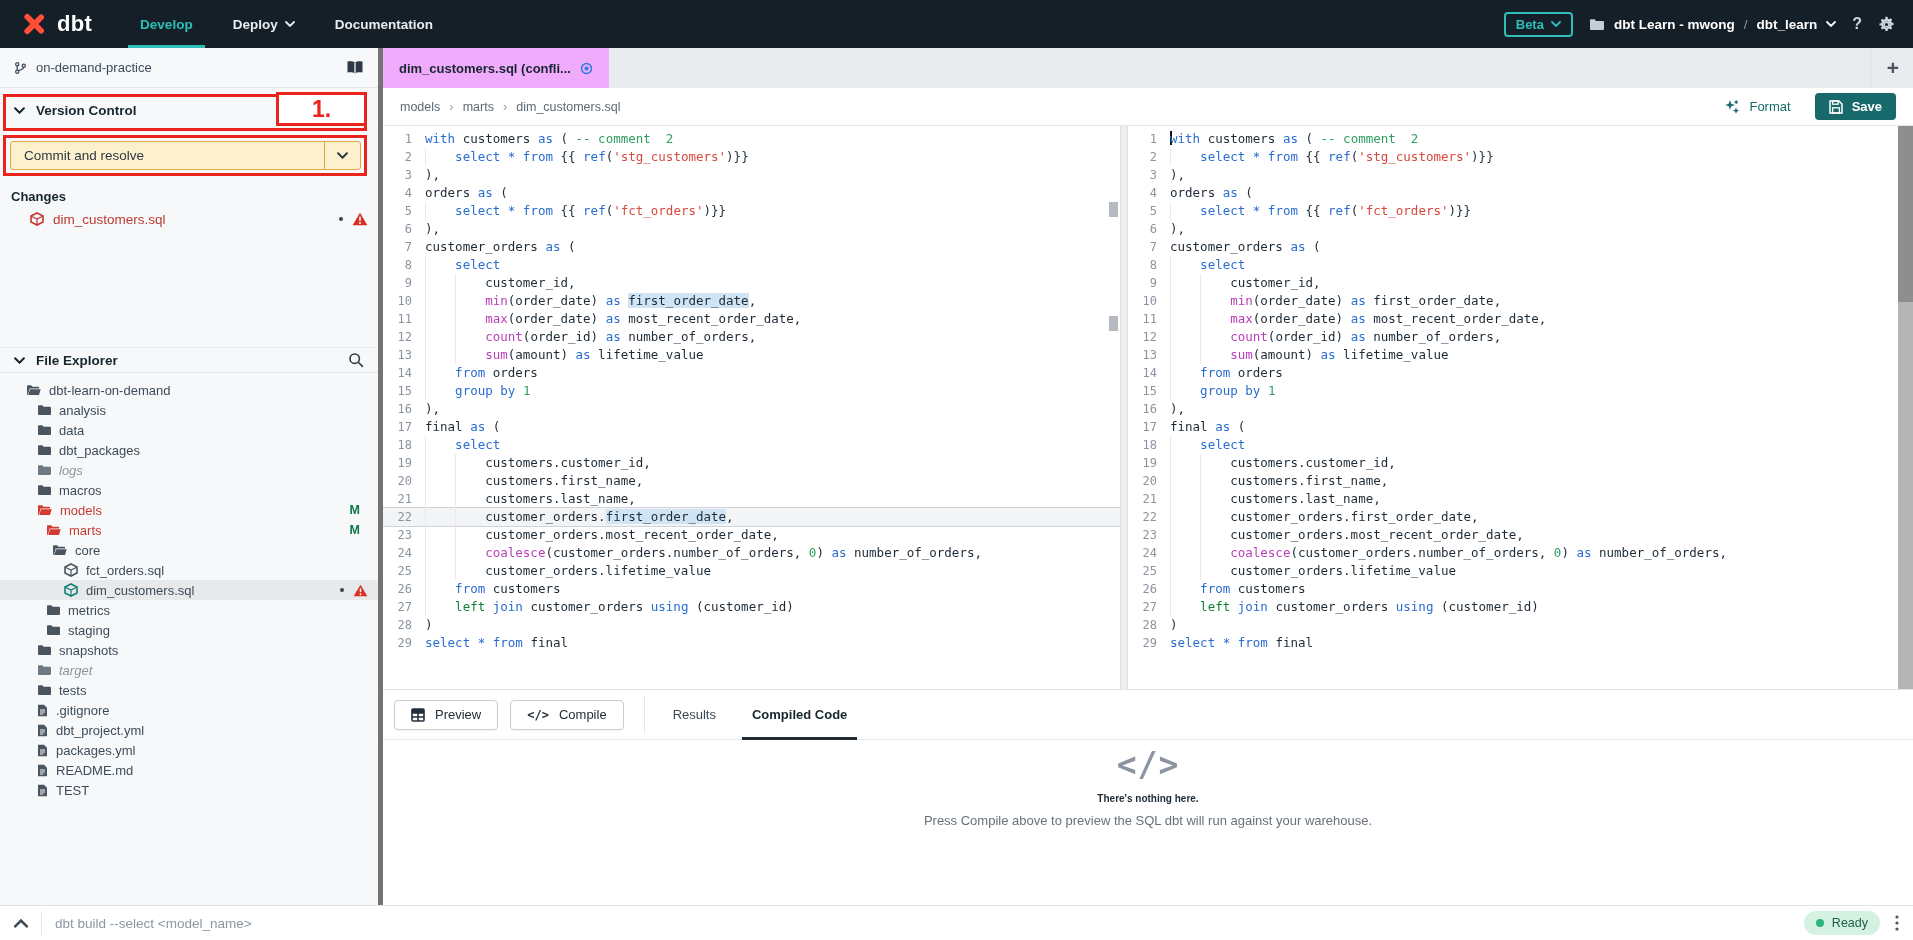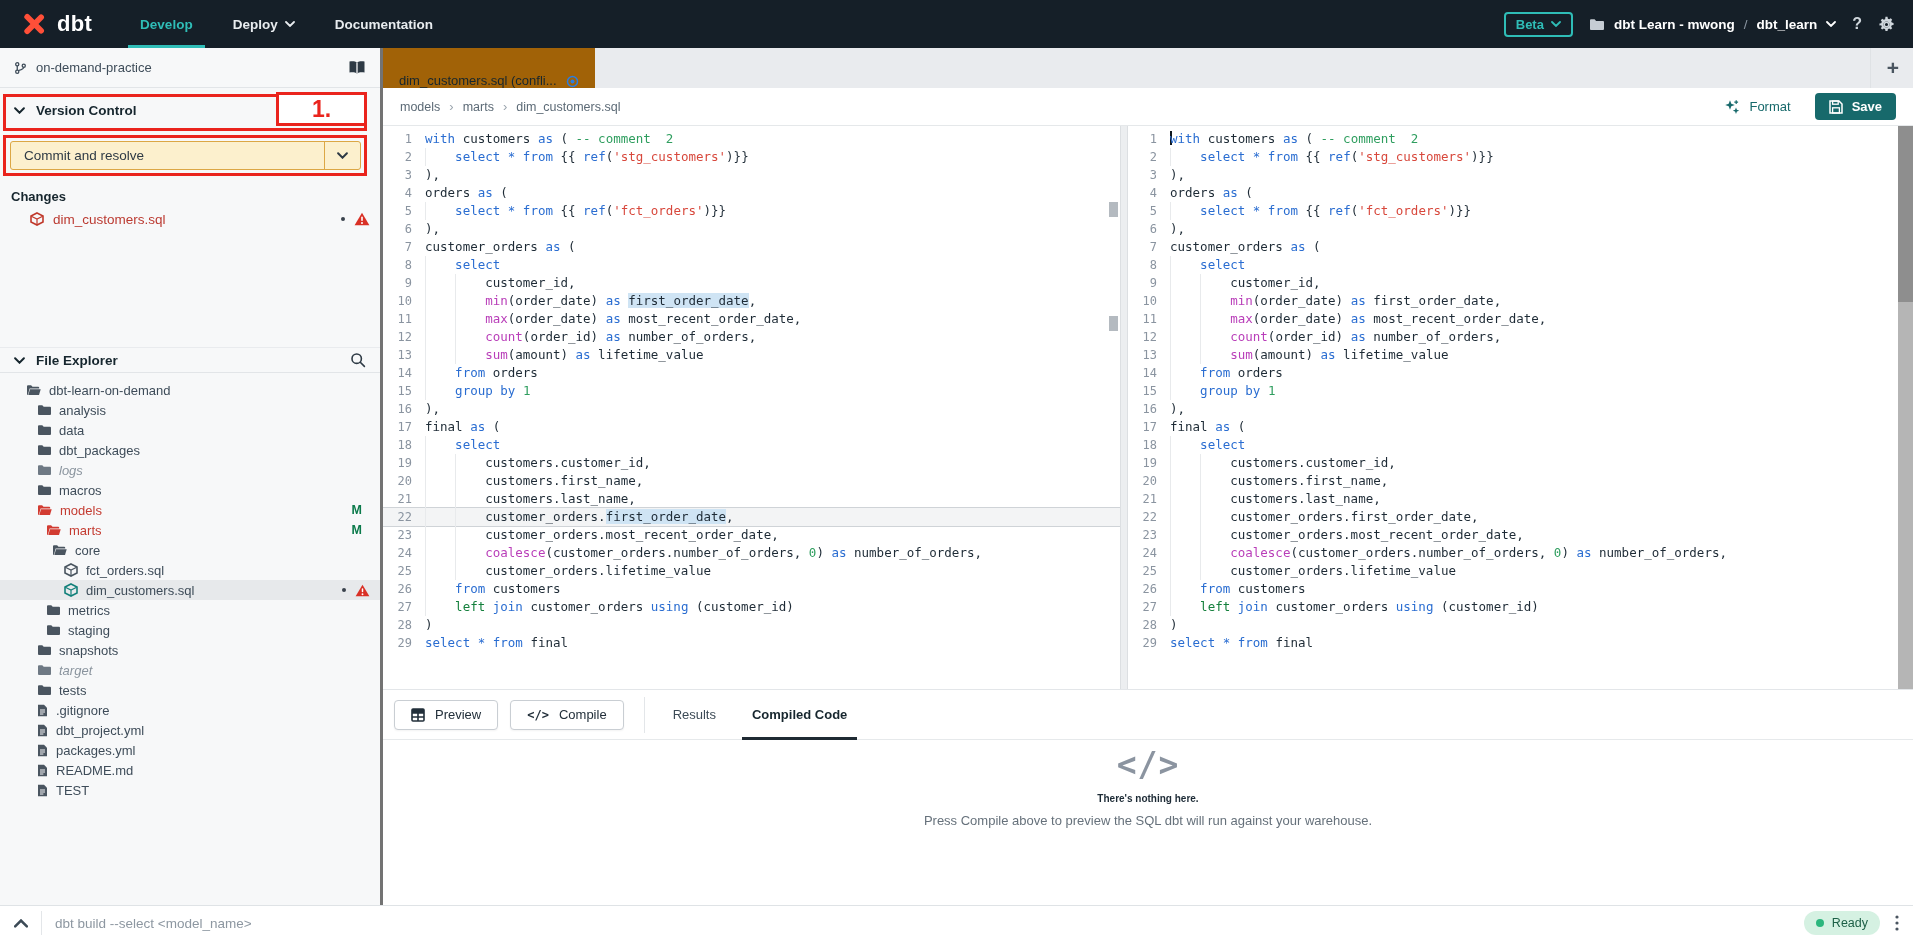--- a/index.html
+++ b/index.html
@@ -14,21 +14,21 @@
   .nav-item{color:#e8ecef;font-size:13.5px;font-weight:bold;height:48px;display:flex;align-items:center;gap:7px;position:relative;margin:0 20px;cursor:pointer}
   .nav-item.active{color:#2fbdb7}
   .nav-item.active::after{content:"";position:absolute;left:-12px;right:-12px;bottom:0;height:3px;background:#2fbdb7}
   .nav-right{margin-left:auto;display:flex;align-items:center;gap:16px;padding-right:18px}
   .beta-btn{border:2px solid #2fbdb7;color:#2fbdb7;border-radius:4px;padding:3px 10px;font-size:13px;font-weight:bold;display:flex;gap:7px;align-items:center}
   .proj{display:flex;align-items:center;gap:9px;color:#fff;font-size:13.5px;font-weight:bold}
   .proj .sep{color:#8b97a3;font-weight:normal}
   .nav-glyph{color:#cfd6dc;font-size:16px;font-weight:bold}
 
   
-  .sidebar{position:absolute;left:0;top:48px;width:383px;height:857px;background:#f7f8f9;border-right:3px solid #737373}
+  .sidebar{position:absolute;left:0;top:48px;width:383px;height:857px;background:#f7f8f9;border-right:5px solid #737373}
   .branch-row{height:40px;border-bottom:1px solid #e2e5e8;display:flex;align-items:center;padding:0 14px;gap:9px;font-size:13px;color:#3e4c59}
   .branch-row .book{margin-left:auto}
   .ann{position:absolute;border:3px solid #ea241d}
   .ann-a{left:3px;top:46px;width:364px;height:37px}
   .ann-label{position:absolute;left:276px;top:44px;width:91px;height:34px;background:#fff;border:3px solid #ea241d;display:flex;align-items:center;justify-content:center;font-size:23px;font-weight:bold;color:#ea241d}
   .vc-header{position:absolute;left:14px;top:55px;display:flex;gap:11px;align-items:center;font-size:13.5px;font-weight:bold;color:#16262e}
   .ann-b{left:3px;top:87px;width:364px;height:41px}
   .commit-btn{position:absolute;left:10px;top:93px;width:351px;height:29px;background:#fcf0cd;border:1px solid #dca744;border-radius:3px;display:flex;align-items:center;cursor:pointer}
   .commit-label{padding-left:13px;font-size:13.5px;color:#2e3a45}
   .commit-caret{margin-left:auto;width:36px;align-self:stretch;border-left:1px solid #dca744;display:flex;align-items:center;justify-content:center;color:#2e3a45}
@@ -47,21 +47,21 @@
   .trow.teal .ticon{color:#12807a}
   .trow.italic{font-style:italic;color:#8a949e}
   .trow.italic .ticon{color:#6e7984}
   .trow.selected{background:#e7e9eb}
   .m-badge{position:absolute;right:18px;color:#0b7a4b;font-weight:bold;font-size:12.5px}
   .trow .marks{position:absolute;right:10px}
 
   
   .content{position:absolute;left:383px;top:48px;right:0;height:857px;background:#fff}
   .tabbar{height:40px;background:#e9ebee;display:flex;align-items:stretch;position:relative}
-  .tab{background:#a16207;padding:0 16px;display:flex;align-items:flex-end;gap:9px;font-size:13px;font-weight:normal;color:#16262e;cursor:pointer}
+  .tab{background:#f0abfc;padding:0 16px;display:flex;align-items:center;gap:9px;font-size:13px;font-weight:bold;color:#16262e;cursor:pointer}
   .tab-plus{position:absolute;right:14px;top:0;height:100%;display:flex;align-items:center;color:#4a5560;font-size:21px;font-weight:bold;cursor:pointer;border-left:1px solid #dfe2e5;padding-left:16px}
   .toolbar{height:38px;background:#fff;border-bottom:1px solid #e5e8ea;display:flex;align-items:center;padding:0 17px}
   .crumbs{display:flex;gap:9px;align-items:center;font-size:12.5px;color:#5c6a76}
   .crumb-sep{color:#9aa4ad;font-size:13px}
   .toolbar-right{margin-left:auto;display:flex;align-items:center;gap:24px}
   .format-btn{display:flex;gap:9px;color:#17696b;font-size:13px;align-items:center;cursor:pointer}
   .save-btn{background:#17696b;color:#fff;border:none;border-radius:4px;height:27px;padding:0 14px;display:flex;align-items:center;gap:9px;font-size:13px;font-weight:bold;cursor:pointer}
 
   
   .editors{position:relative;height:564px;border-bottom:1px solid #e3e6e9;display:flex;background:#fff}

